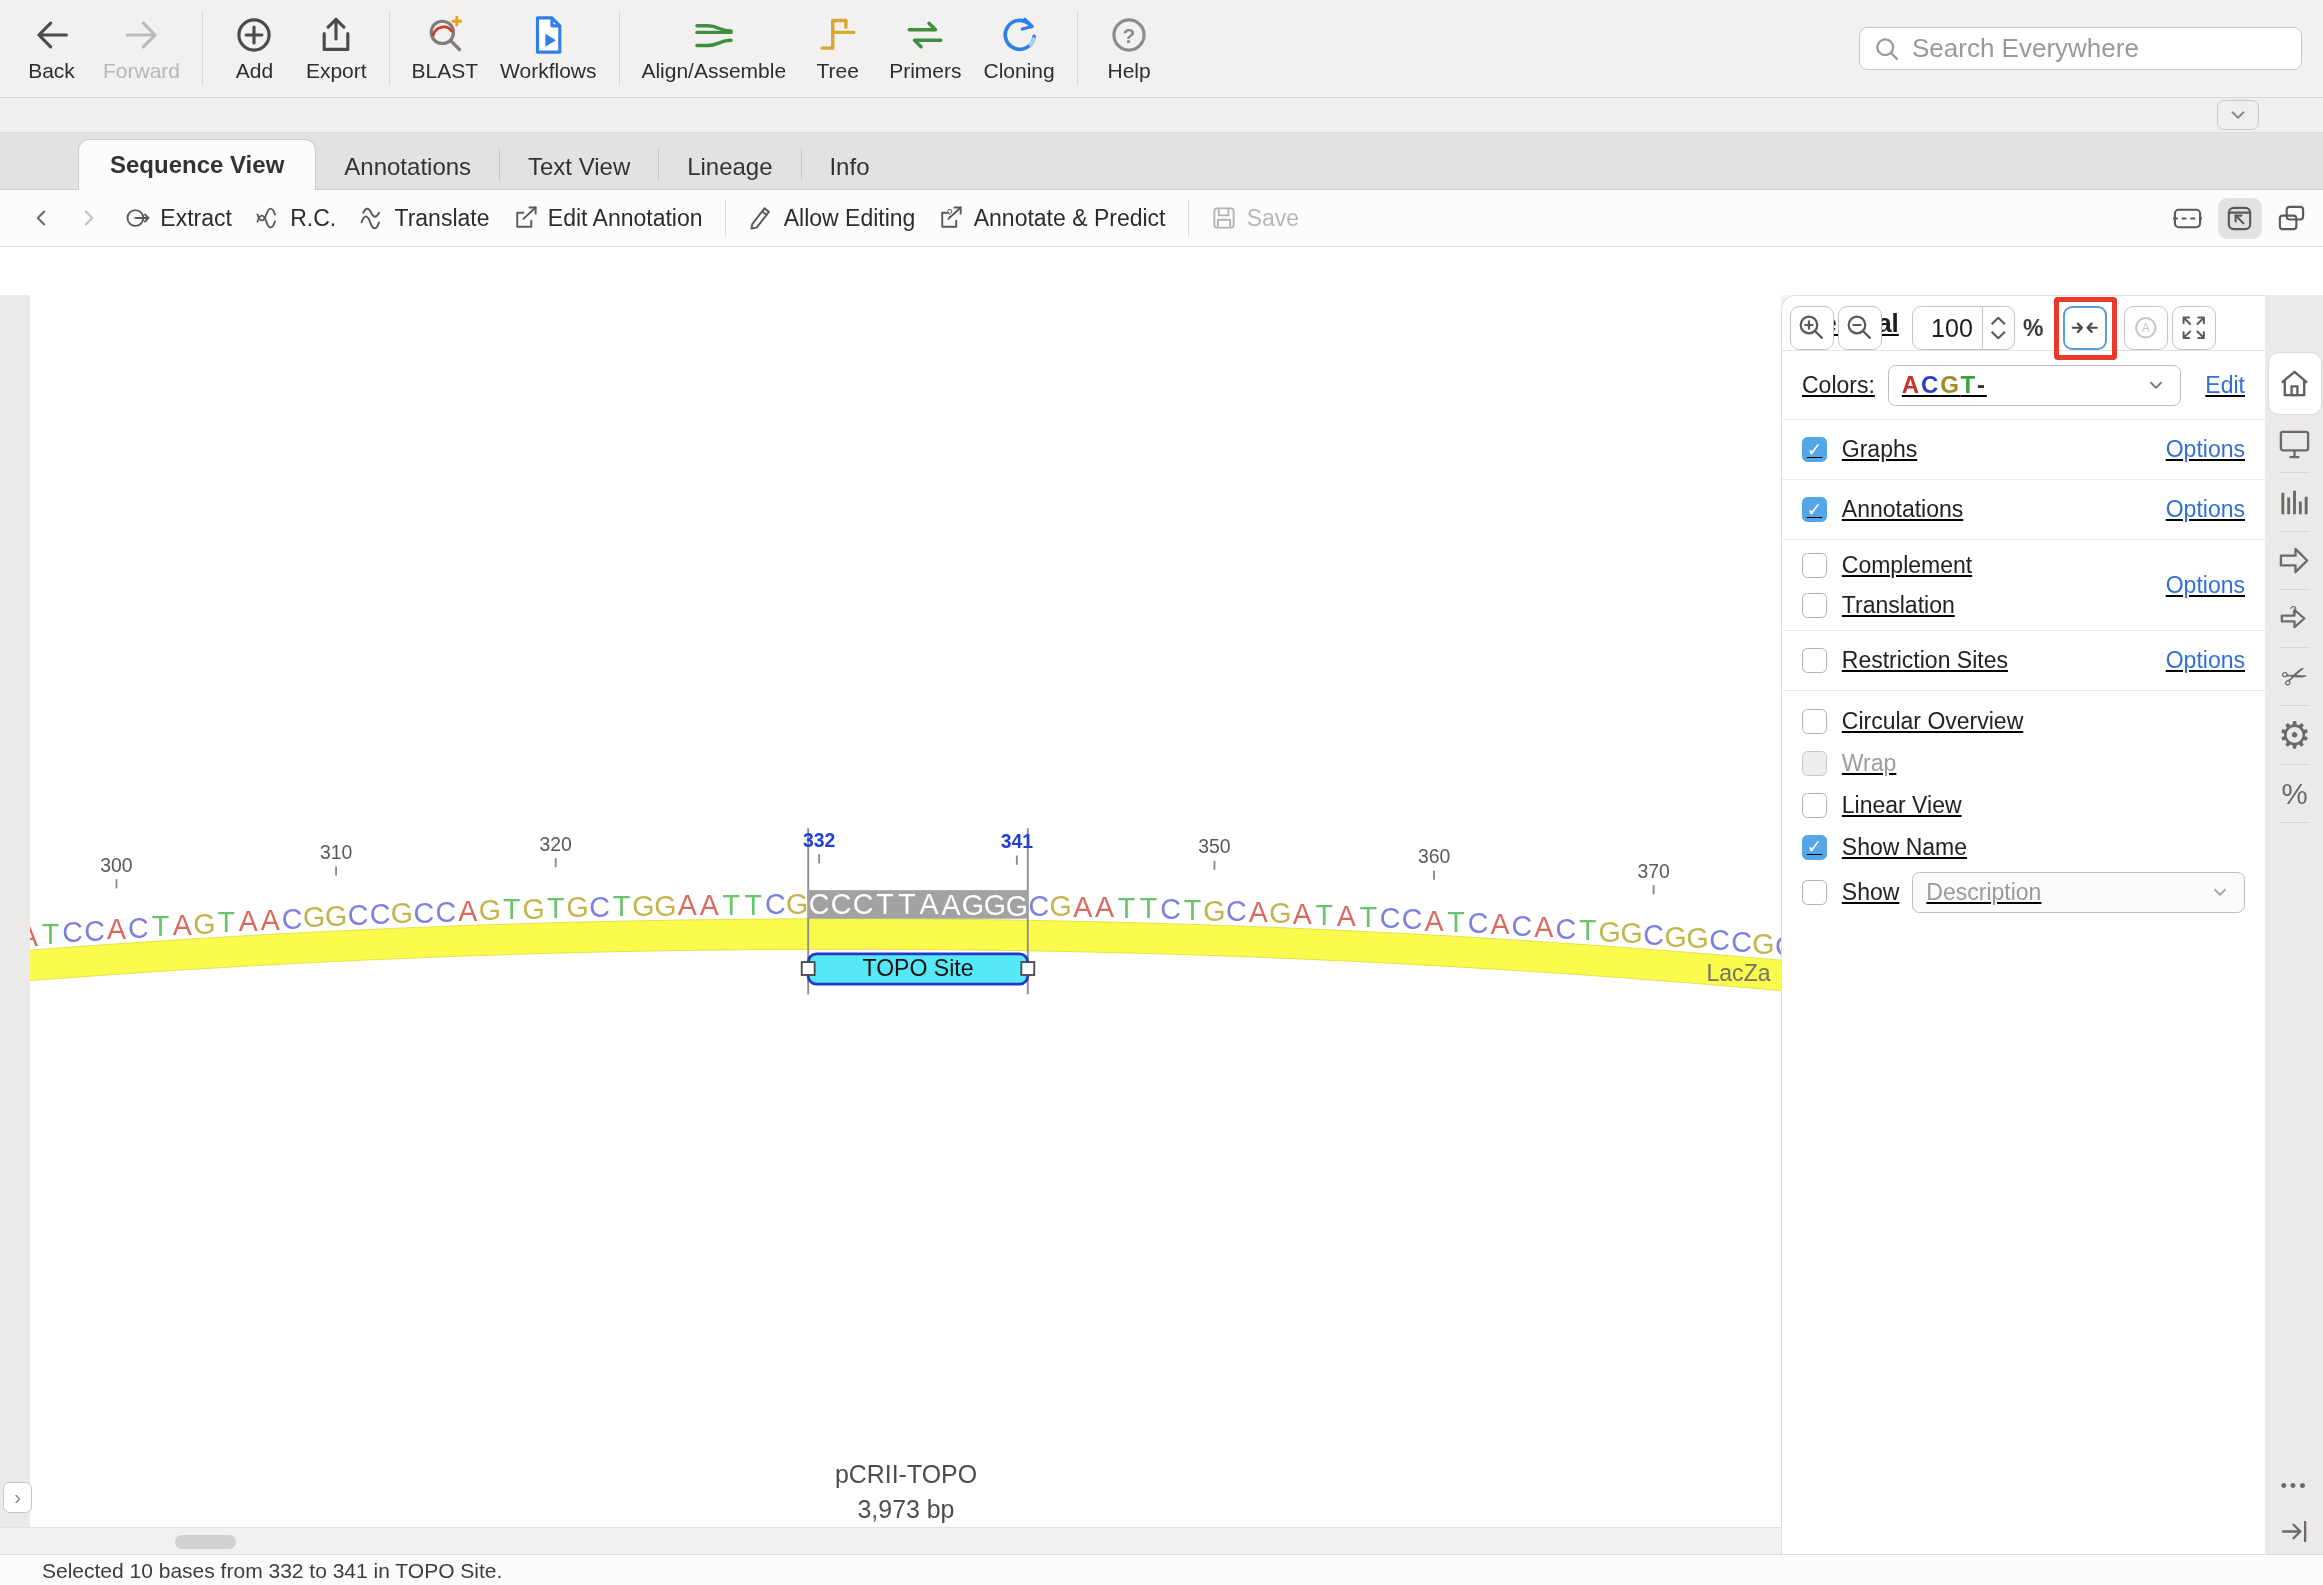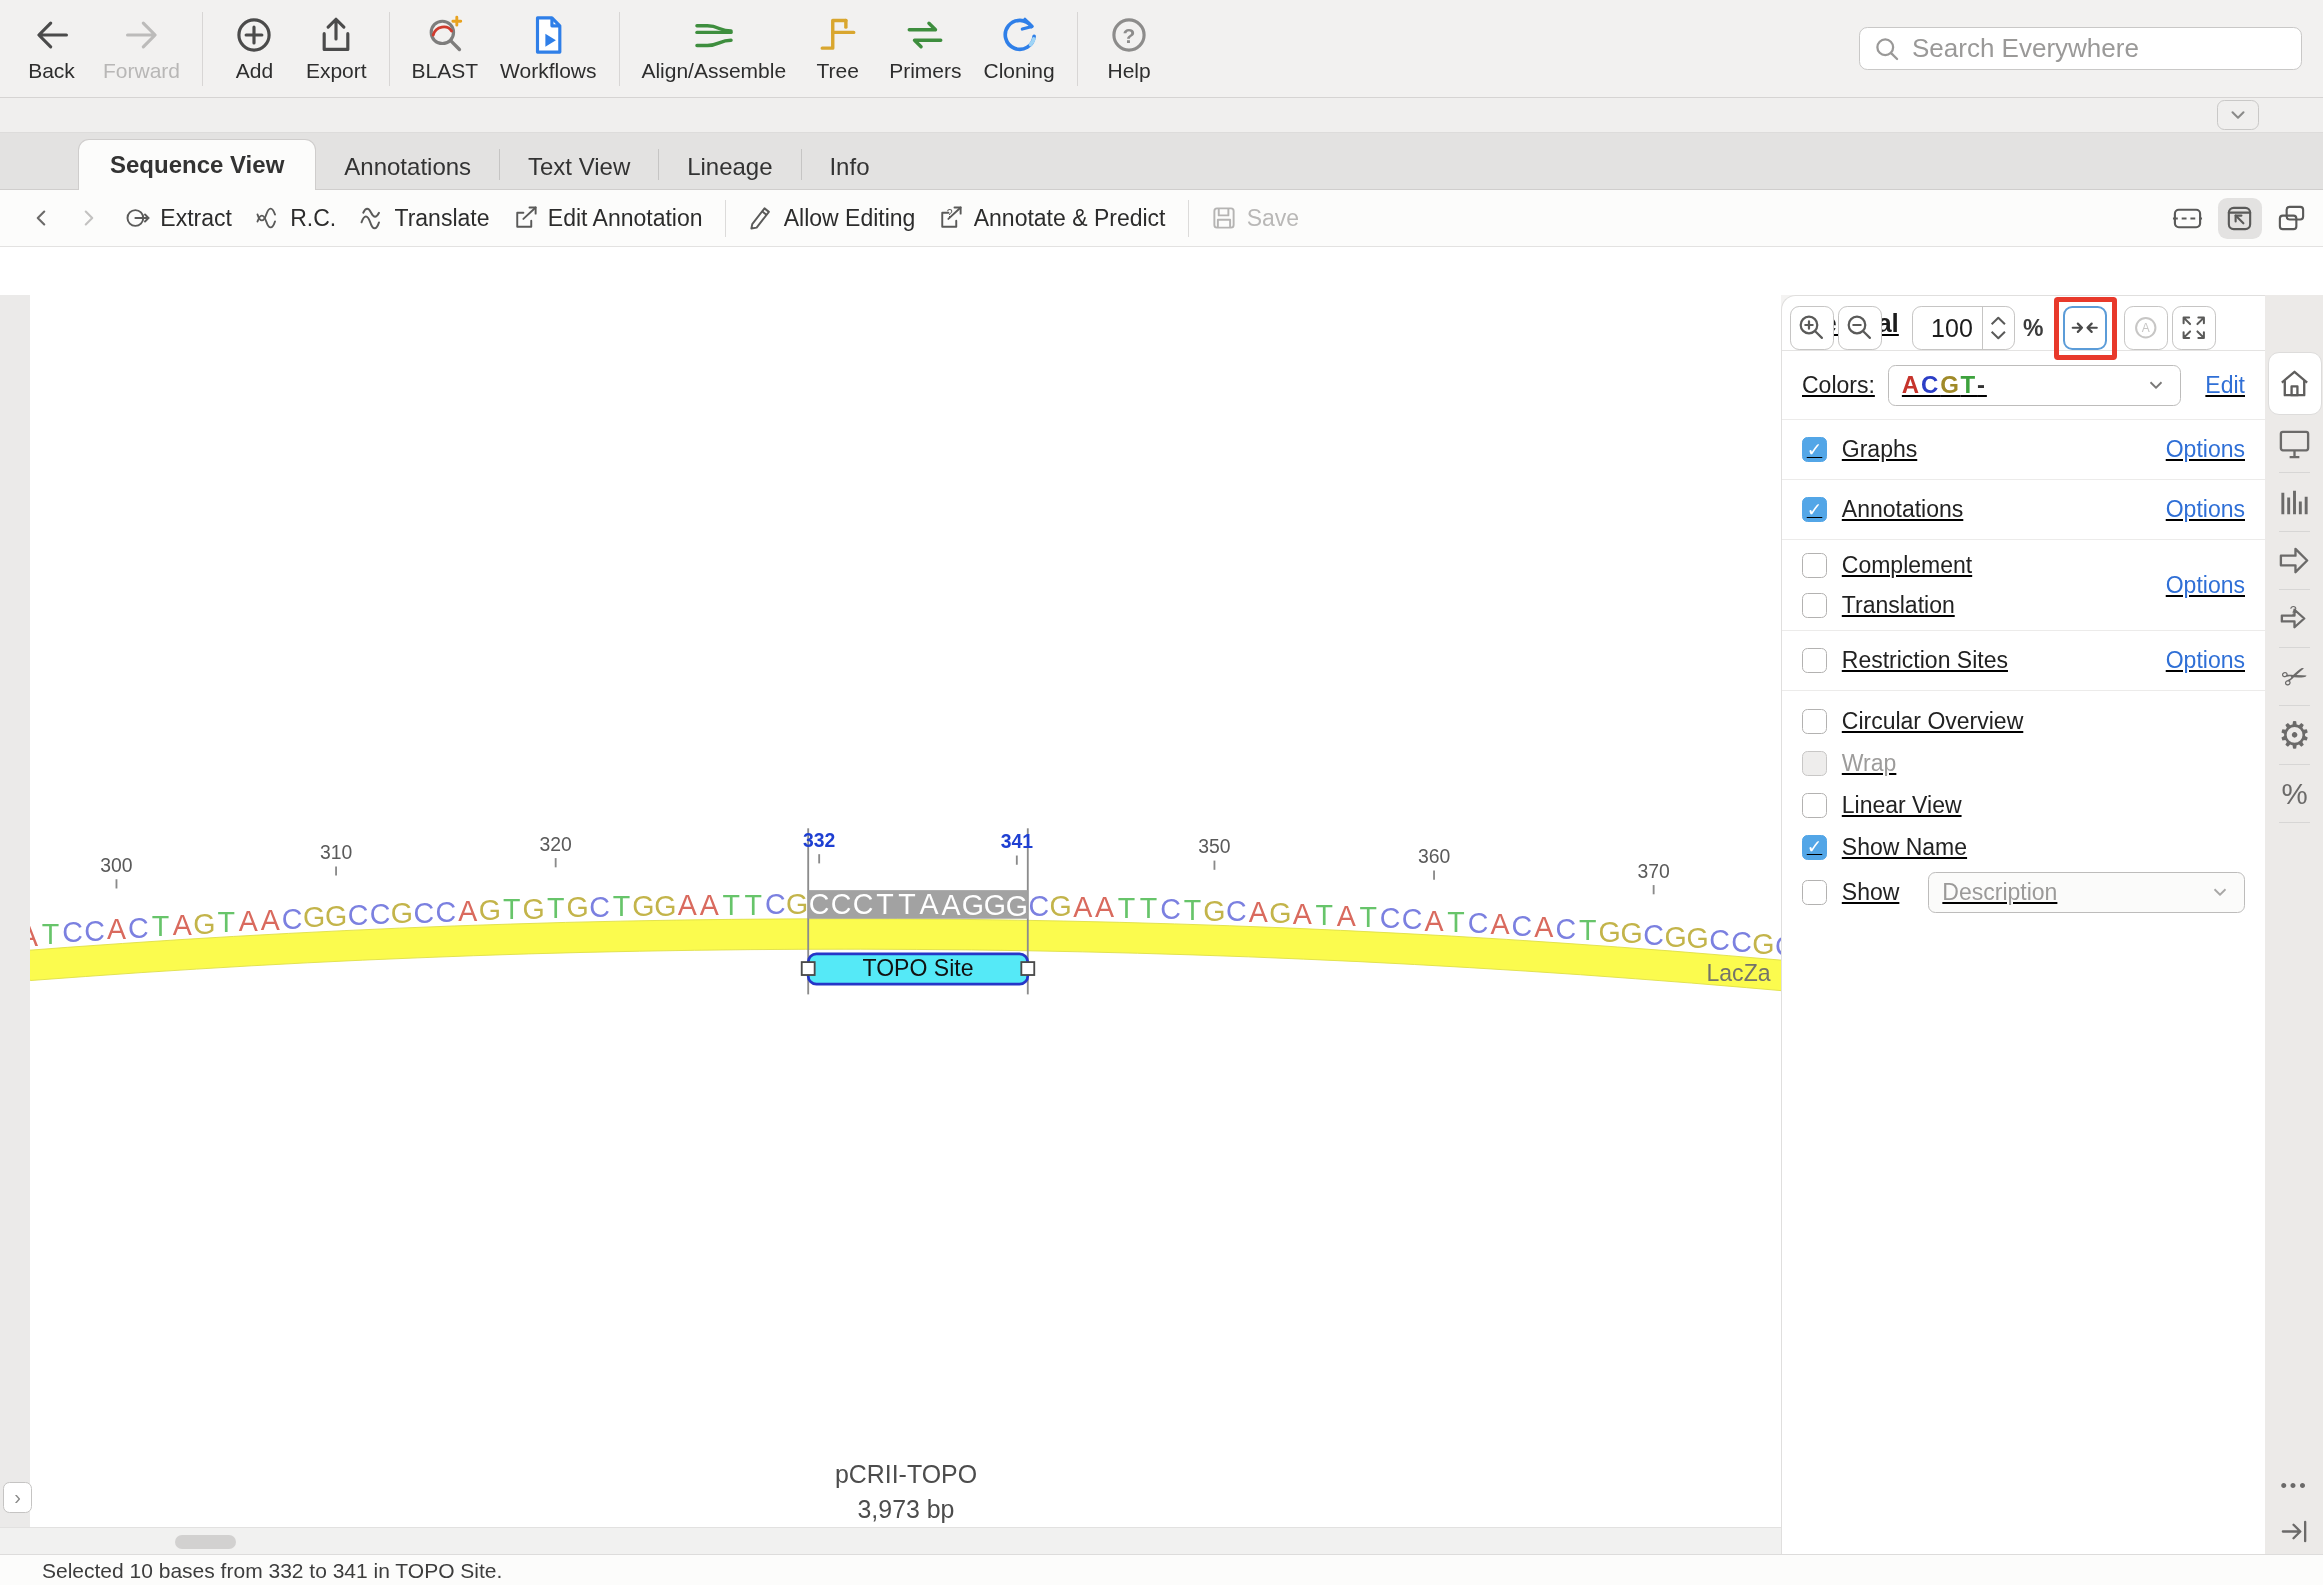--- a/index.html
+++ b/index.html
@@ -56,21 +56,21 @@
   .op-card{flex:1;background:#fff;border-top:0.9px solid #e0dfde;border-left:0.9px solid #e0dfde;border-radius:14.8px 0 0 0;overflow:hidden;}
   .op-header{height:54px;line-height:54px;padding-left:20px;font-weight:bold;font-size:26px;color:#1d1d1d;border-bottom:0.9px solid #e4e3e2;}
   .row{display:flex;align-items:center;padding:0 20px;border-bottom:0.9px solid #ecebea;font-size:23px;color:#222;}
   .opt-link{margin-left:auto;color:#2f6fd6;}
   .cb{width:25px;height:25px;border:1.8px solid #b3b2b1;border-radius:5.5px;background:#fff;margin-right:14.8px;flex:none;display:flex;align-items:center;justify-content:center;font-size:18.5px;color:#fff;box-sizing:border-box;}
   .cb.on{background:#53a6e7;border-color:#53a6e7;}
   .cb.dis{background:#eeedec;border-color:#c8c7c6;}
   .dd{height:41px;border:1.8px solid #bdbcbb;border-radius:7.4px;background:#fff;display:flex;align-items:center;padding:0 13px;box-sizing:border-box;}
   .dd .dchev{margin-left:auto;}
   .colors-dd{flex:1;margin:0 16.6px 0 13px;font-size:24px;font-weight:bold;letter-spacing:1.8px;}
-  .show-dd{flex:1;margin-left:29px;color:#9b9a99;font-size:23px;background:#fbfbfa;}
+  .show-dd{flex:1;margin-left:13px;color:#9b9a99;font-size:23px;background:#fbfbfa;}
   .stack{display:flex;flex-direction:column;gap:13px;text-align:right;}
   .cbrow{display:flex;align-items:center;}
   .toggles{padding:9.2px 20px 0 20px;}
   .trow{display:flex;align-items:center;height:42px;font-size:23px;color:#222;}
   .trow .dim{color:#9d9c9b;}
   
   .right-strip{width:59px;flex:none;background:#eceae8;display:flex;flex-direction:column;align-items:center;padding-top:57px;position:relative;box-sizing:border-box;}
   .strip-btn{width:52px;height:50px;display:flex;align-items:center;justify-content:center;color:#6b6a69;flex:none;}
   .strip-btn.active{background:#fff;border:0.9px solid #dddcdb;border-radius:11px;width:54px;height:63px;margin-bottom:3.7px;box-sizing:border-box;}
   .strip-sep{width:31px;height:0.9px;background:#d7d6d5;margin:3.7px 0;flex:none;}

